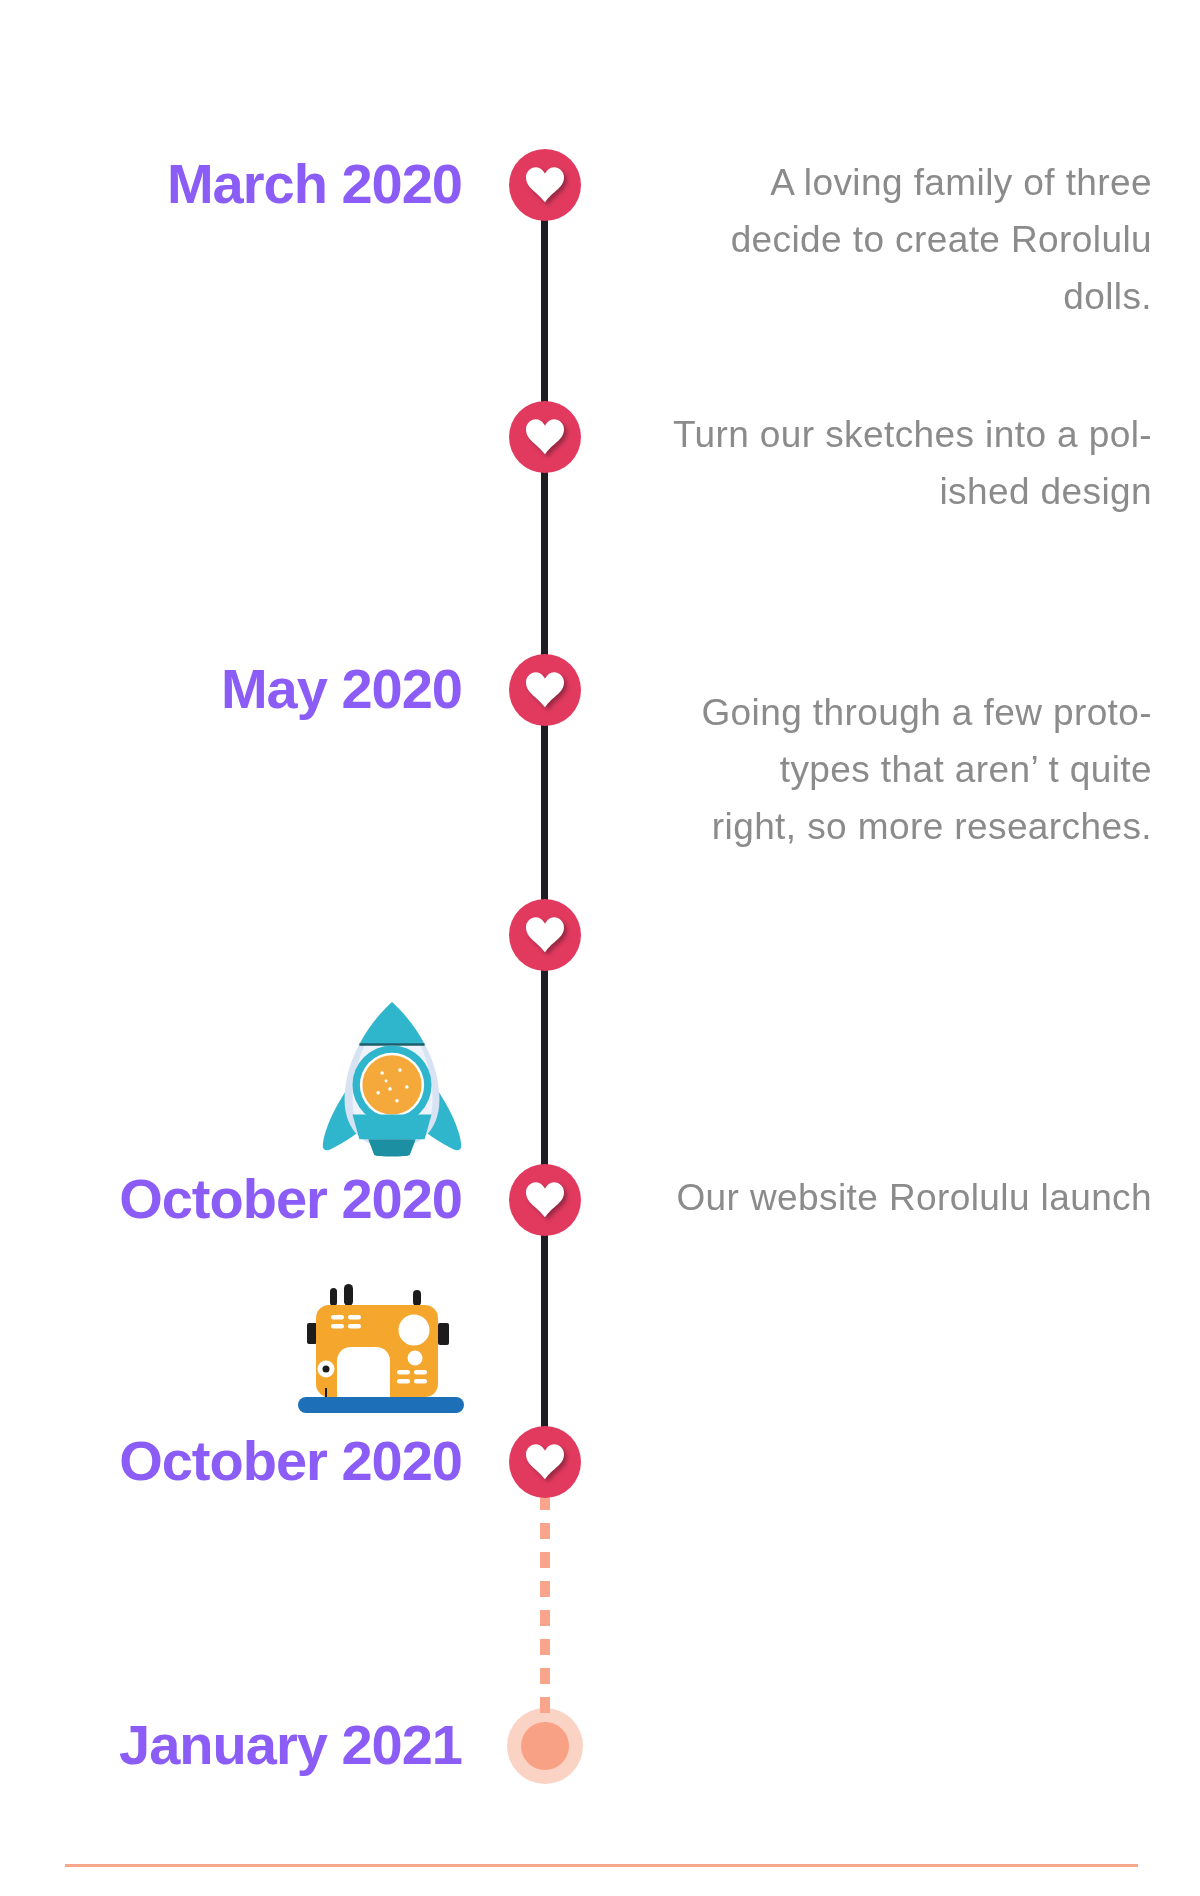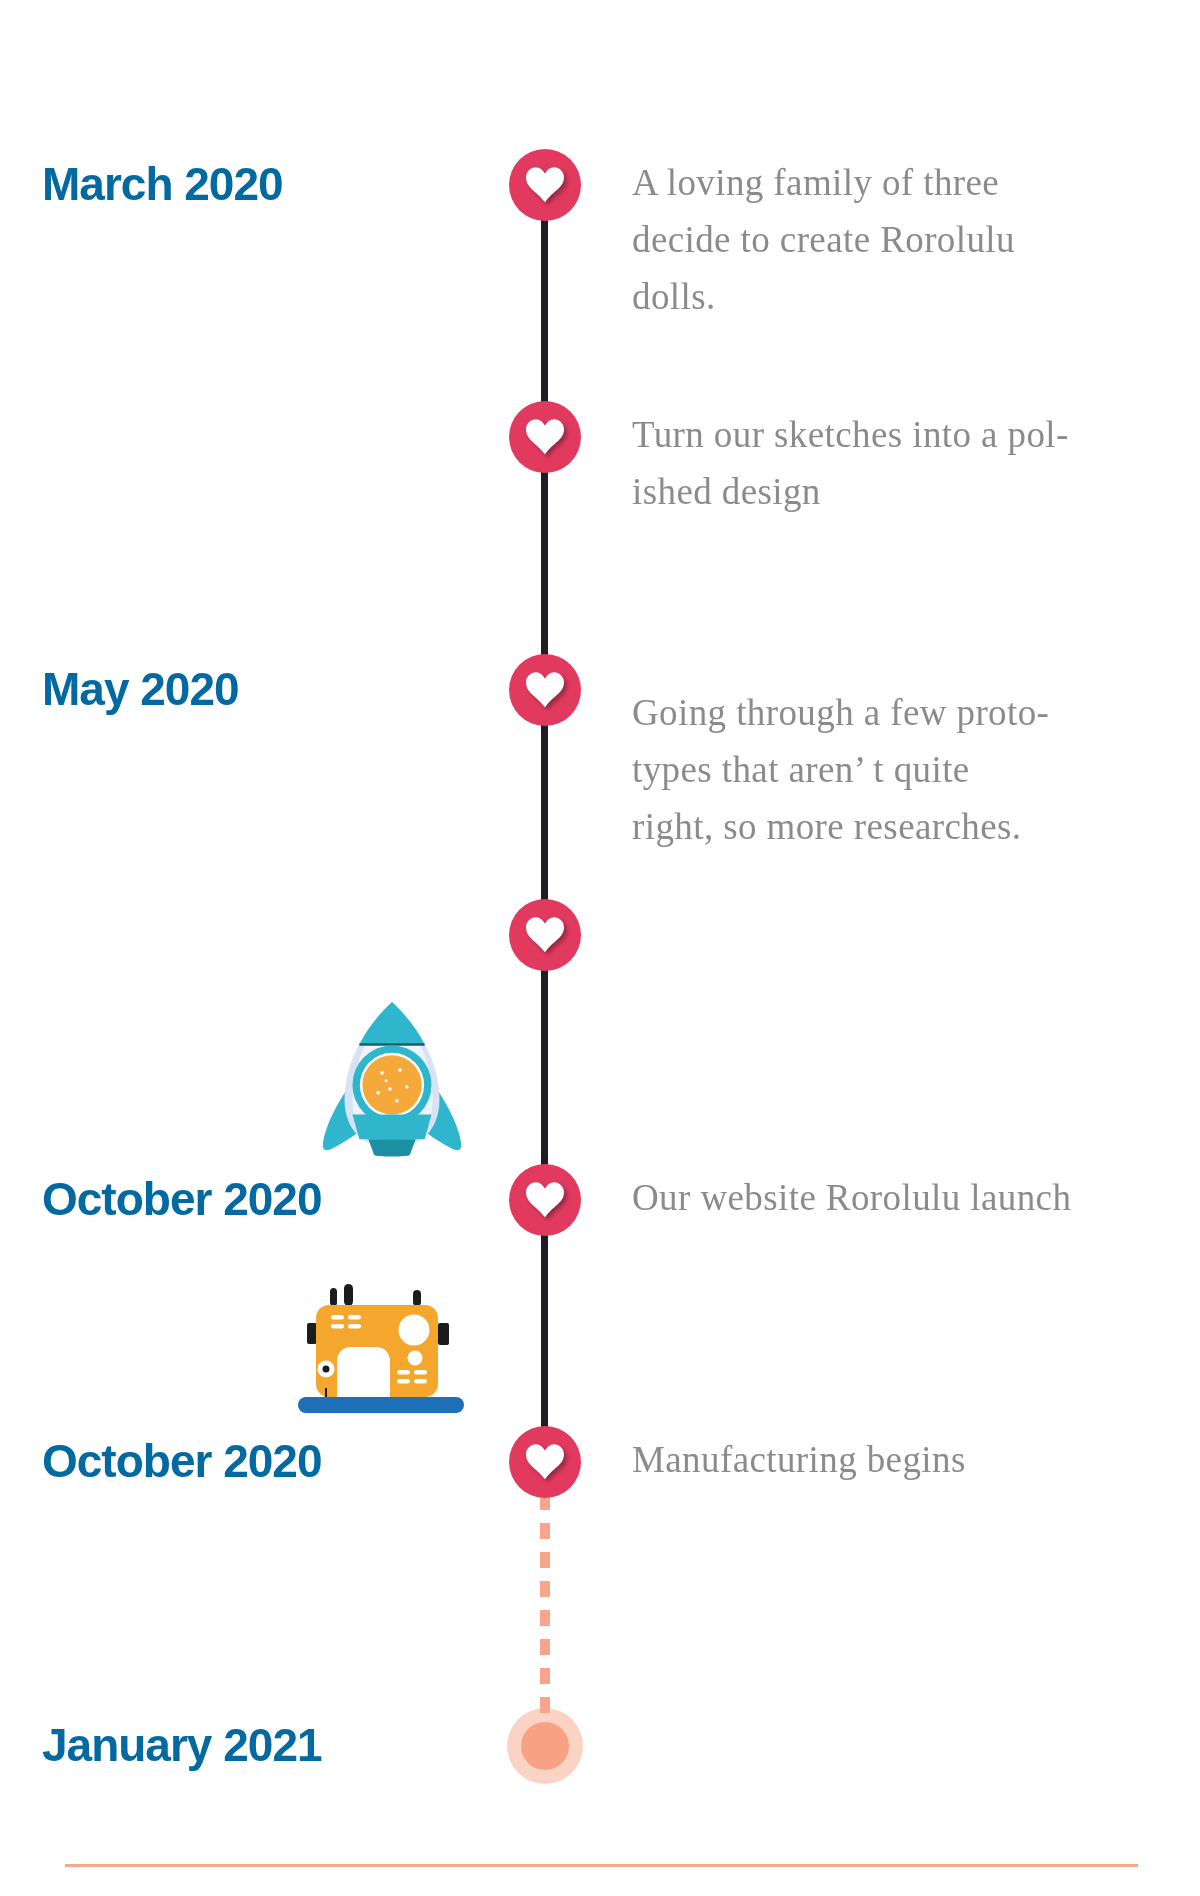--- a/index.html
+++ b/index.html
@@ -15,28 +15,28 @@
   }
   
   .marker{position:absolute;left:509px;width:72px;height:72px;border-radius:50%;background:#e23a5f;z-index:4;
           display:flex;align-items:center;justify-content:center;}
   .marker svg{display:block;filter:drop-shadow(3px 3px 2px rgba(60,20,30,0.45));}
   
   .end-outer{position:absolute;left:507px;top:1708px;width:76px;height:76px;border-radius:50%;background:#fbd3c4;z-index:2;}
   .end-inner{position:absolute;left:521px;top:1722px;width:48px;height:48px;border-radius:50%;background:#f9a184;z-index:4;}
   
   .date{
-    position:absolute;right:738px;width:420px;text-align:left;
-    font-weight:900;letter-spacing:-1px;font-size:46px;line-height:60px;color:#0369a1;
+    position:absolute;right:738px;width:420px;text-align:right;
+    font-weight:900;letter-spacing:-1px;font-size:56px;line-height:60px;color:#8b5cf6;
     font-family:"Liberation Sans",sans-serif;
   }
   .desc{
     position:absolute;left:632px;width:520px;
     font-size:37px;line-height:57px;color:#8b8b8b;letter-spacing:0.4px;
-    white-space:pre-line;font-family:Liberation Serif, serif;font-weight:400;
+    white-space:pre-line;font-family:Liberation Sans, sans-serif;font-weight:400;text-align:right;
   }
   
   .rocket{position:absolute;left:312px;top:996px;width:160px;height:168px;z-index:0;}
   .sewing{position:absolute;left:296px;top:1282px;width:170px;height:133px;z-index:0;}
   
   .divider{position:absolute;left:65px;top:1864px;width:1073px;height:3px;background:#f7a78c;}
 </style>
 </head>
 <body>
 
@@ -133,21 +133,20 @@
     <rect x="29" y="106" width="2" height="12" fill="#1c1c1c"></rect>
     <rect x="2" y="115" width="166" height="16" rx="8" fill="#1d70b7"></rect>
   </svg>
 
   <div class="date" style="top:1431px">October 2020</div>
   <div class="marker" style="top:1426px">
     <svg width="38" height="36" viewBox="0 0 32 30">
       <path fill="#ffffff" d="M23.6,0c-3.4,0-6.3,2.7-7.6,5.6C14.7,2.7,11.8,0,8.4,0C3.8,0,0,3.8,0,8.4c0,9.4,9.5,11.9,16,21.2 c6.1-9.3,16-12.1,16-21.2C32,3.8,28.2,0,23.6,0z"></path>
     </svg>
   </div>
-  <div class="desc" style="top:1431px">Manufacturing begins</div>
 
   <div class="date" style="top:1715px">January 2021</div>
   <div class="end-outer"></div>
   <div class="end-inner"></div>
 
   <div class="divider"></div>
 
 </div>
 
 </body></html>

